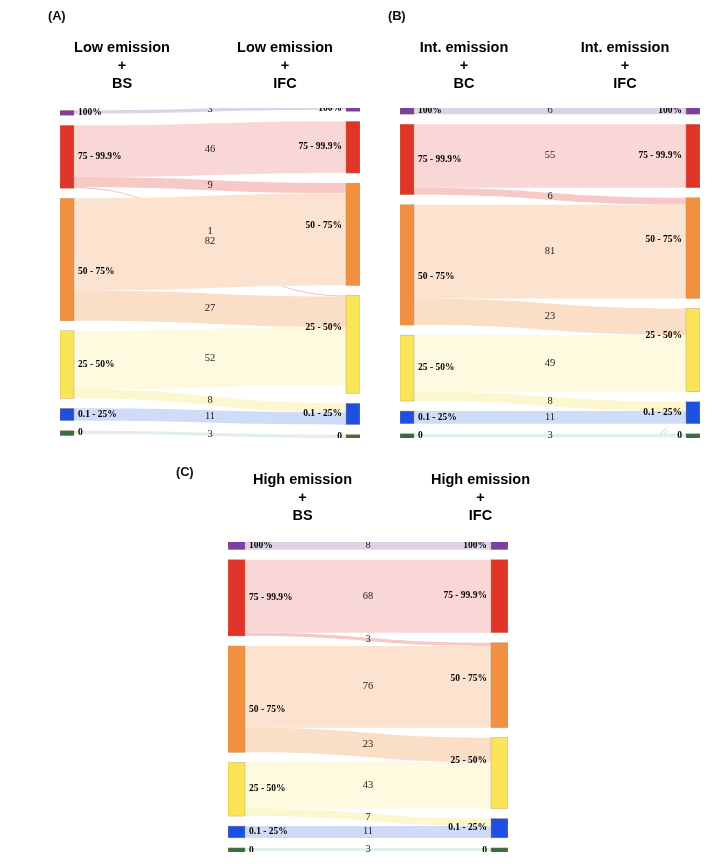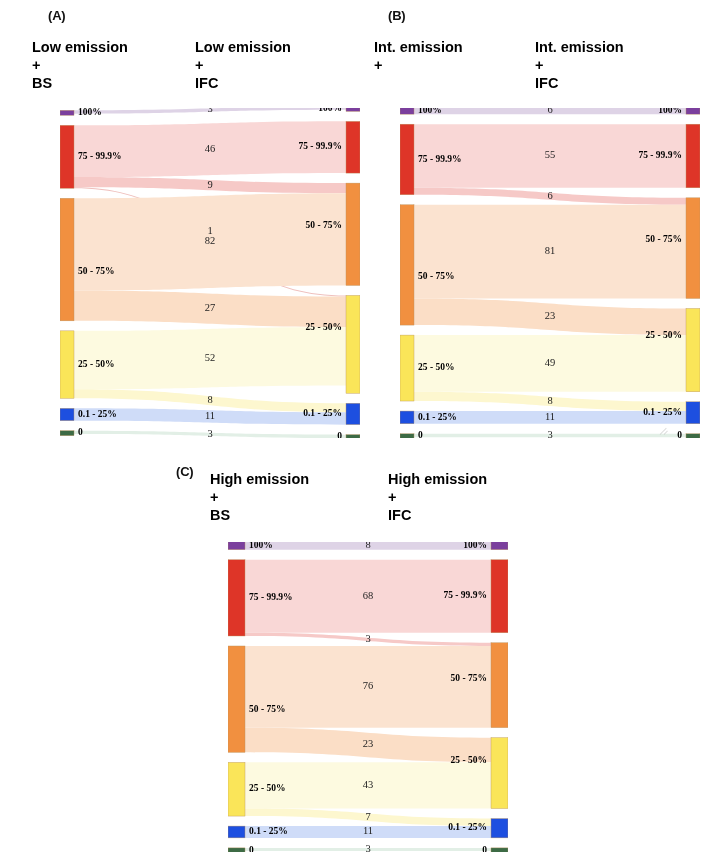--- a/index.html
+++ b/index.html
@@ -15,21 +15,21 @@
   .panel-letter{
     position:absolute;
     font-family:"Liberation Sans", sans-serif;
     font-weight:bold;
     font-size:13px;
     color:#111;
     letter-spacing:-0.2px;
   }
   .col-title{
     position:absolute;
-    text-align:left;
+    text-align:center;
     font-family:"Liberation Sans", sans-serif;
     font-weight:bold;
     font-size:14.5px;
     line-height:18px;
     color:#000;
     white-space:nowrap;
   }
   .col-title .ln{display:block;}
   .sankey{position:absolute;}
   .sankey svg{display:block;}
@@ -128,20 +128,21 @@
         </g>
       </svg>
     </div>
 </div>
 
 <div class="panel" id="panel-B" style="left:380px;top:0px;width:330px;height:450px;">
   <div class="panel-letter" style="left:8px;top:8px;">(B)</div>
   <div class="col-title" style="left:-6px;top:38px;width:180px;">
     <span class="ln">Int. emission</span>
     <span class="ln">+</span>
+    <span class="ln">BC</span>
   </div>
   <div class="col-title" style="left:155px;top:38px;width:180px;">
     <span class="ln">Int. emission</span>
     <span class="ln">+</span>
     <span class="ln">IFC</span>
   </div>
   <div class="sankey" id="sankey-B" style="left:20px;top:108px;width:300px;height:330px;">
       <svg width="300" height="330" viewBox="0 0 300 330">
         <g>
           <path d="M14,-0.7644628099173474C150,-0.7644628099173474 150,-0.7644628099173474 286,-0.7644628099173474L286,6.177685950413231C150,6.177685950413231 150,6.177685950413231 14,6.177685950413231Z" fill="#ded3e6" stroke="none"></path>

